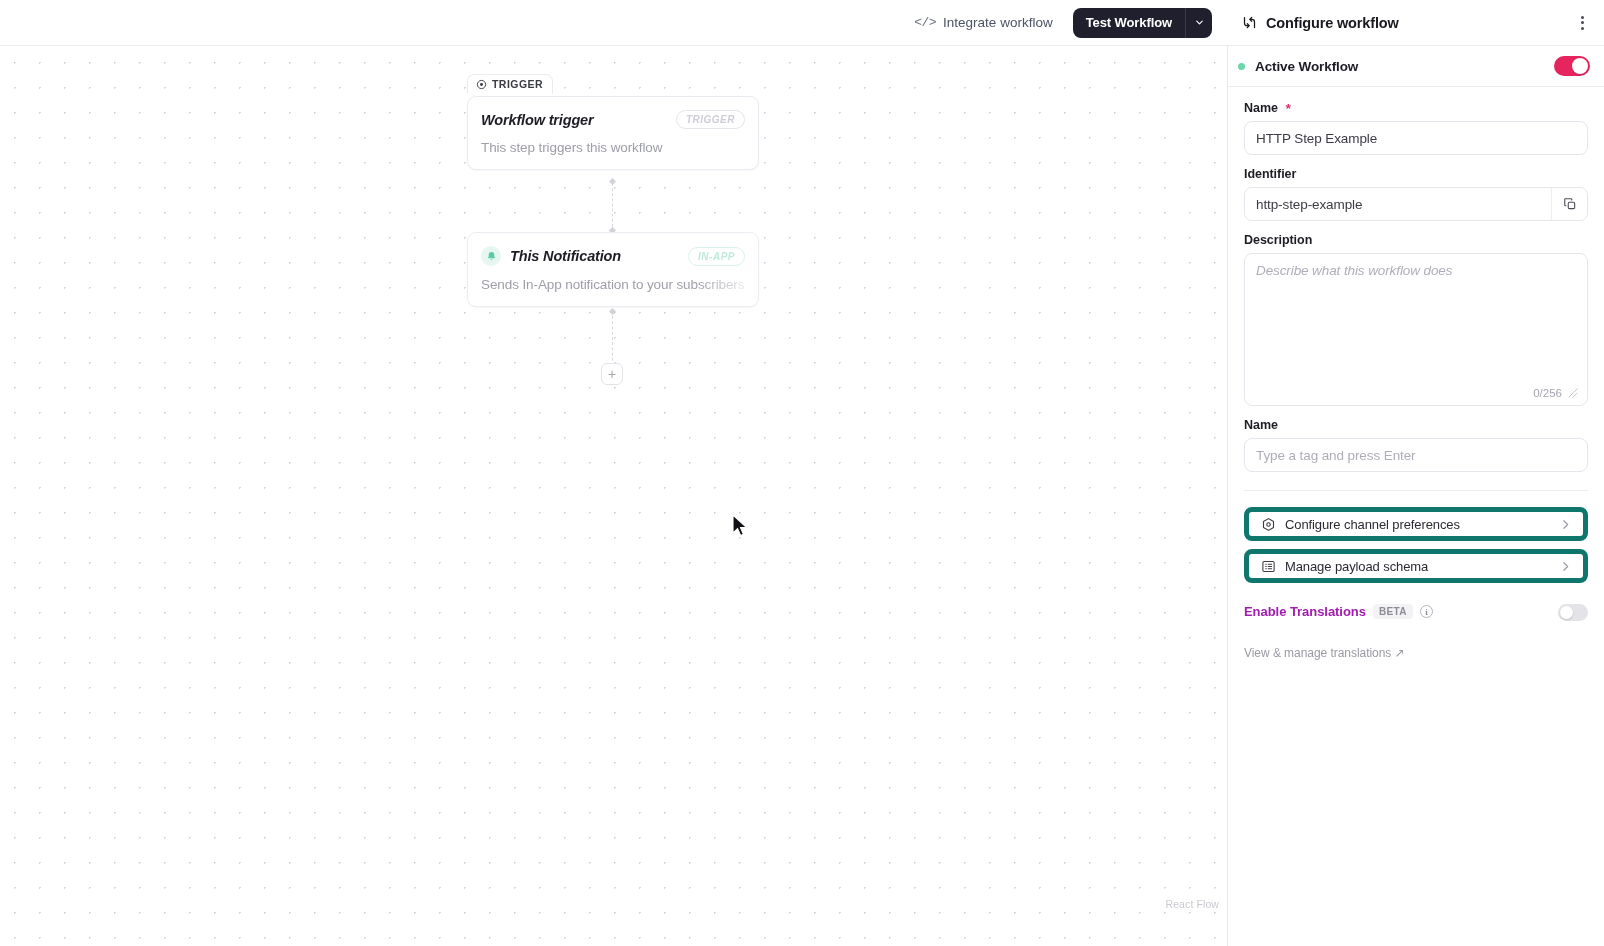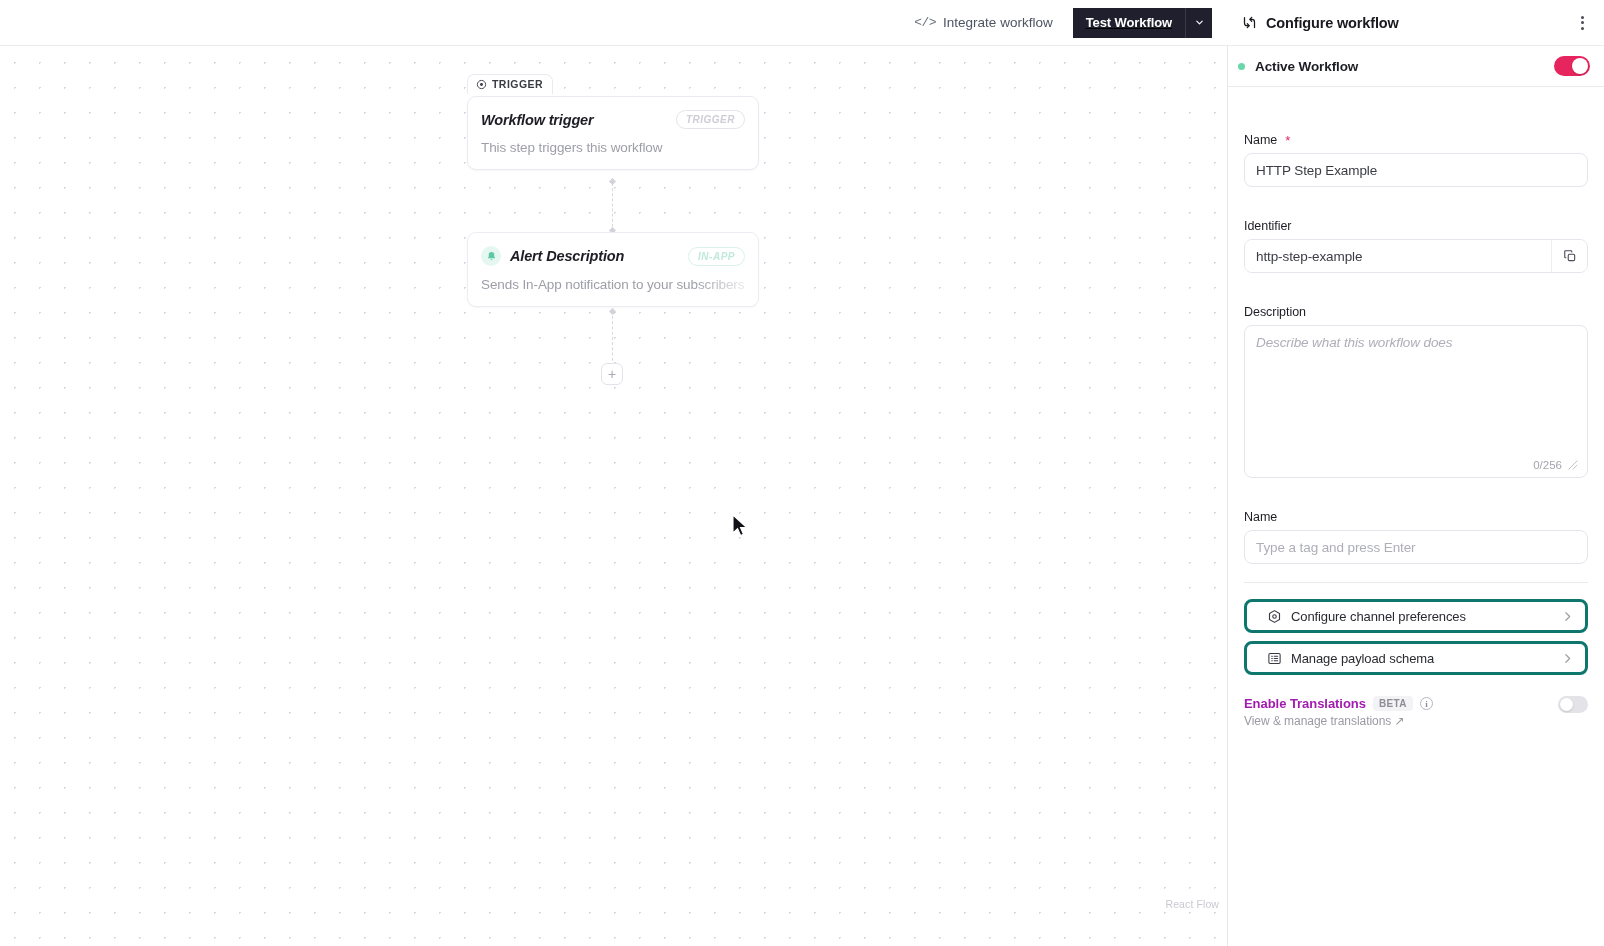--- a/index.html
+++ b/index.html
@@ -32,21 +32,21 @@
   }
   .integrate-btn {
     display: flex; align-items: center; gap: 7px;
     font-size: 13.5px; color: #4b5563; font-weight: 400;
     padding: 5px 6px; border-radius: 6px; cursor: pointer;
     background: transparent; border: none;
   }
   .code-icon { color: #6b7280; font-size: 13px; font-family: "Liberation Mono", monospace; letter-spacing: -0.5px; }
   .test-group {
     display: flex; align-items: stretch;
-    background: #201f2e; border-radius: 0; overflow: hidden; height: 30px; text-decoration: underline;
+    background: #201f2e; border-radius: 8px; overflow: hidden; height: 30px;
   }
   .test-btn {
     display: flex; align-items: center; padding: 0 13px;
     color: #ffffff; font-size: 13px; font-weight: 700;
     background: transparent; border: none; cursor: pointer;
     letter-spacing: -0.1px;
   }
   .test-caret {
     display: flex; align-items: center; justify-content: center;
     width: 27px; border-left: 1px solid #3b3a49; cursor: pointer;
@@ -178,22 +178,22 @@
   }
   .toggle.on .knob { right: 2px; }
   .toggle.off .knob { left: 2px; }
   .toggle.small { width: 30px; height: 17px; }
   .toggle.small .knob { width: 13px; height: 13px; top: 2px; }
 
   .panel-body { padding: 14px 16px 0 16px; flex: 1 1 auto; overflow: hidden; }
   .field { margin-bottom: 12px; }
   .field-label {
     display: flex; align-items: center; gap: 8px;
-    font-size: 12.5px; font-weight: 400; color: #1d1d25;
-    margin-bottom: 6px; letter-spacing: -0.05px; margin-top: 32px;
+    font-size: 12.5px; font-weight: 700; color: #1d1d25;
+    margin-bottom: 6px; letter-spacing: -0.05px;
   }
   .req { color: #e6245e; font-size: 13px; line-height: 1; }
   .input {
     width: 100%; height: 34px;
     border: 1px solid #e6e5ec; border-radius: 8px;
     background: #ffffff;
     padding: 0 11px;
     font-size: 13.5px; color: #3b3b45;
     font-family: "Liberation Sans", sans-serif;
     outline: none; letter-spacing: -0.1px;
@@ -223,38 +223,38 @@
   .textarea::placeholder { color: #aeaeb8; }
   .ta-footer {
     position: absolute; right: 9px; bottom: 6px;
     display: flex; align-items: center; gap: 6px;
     font-size: 11.5px; color: #a4a4ae;
   }
   .divider { height: 1px; background: #ececf0; margin: 18px 0 16px 0; }
 
   .action-row {
     height: 34px;
-    border: 3px solid #0f766e; border-radius: 8px;
+    border: 5px solid #0f766e; border-radius: 8px;
     display: flex; align-items: center; justify-content: space-between;
-    padding: 0 11px 0 20px;
+    padding: 0 11px 0 12px;
     margin-bottom: 8px; cursor: pointer; background: #ffffff;
   }
   .action-left { display: flex; align-items: center; gap: 9px; }
   .action-label { font-size: 13px; color: #2a2a33; font-weight: 400; letter-spacing: -0.1px; }
 
   .translations { margin-top: 21px; display: flex; align-items: flex-start; justify-content: space-between; }
   .tr-left { display: flex; flex-direction: column; gap: 3px; }
   .tr-title-row { display: flex; align-items: center; gap: 7px; }
   .tr-title { font-size: 13px; font-weight: 700; color: #a21caf; letter-spacing: -0.05px; }
   .beta-badge {
     font-size: 10px; font-weight: 700; letter-spacing: 0.4px;
     color: #8d8d98; background: #f3f3f6;
     padding: 2px 6px; border-radius: 4px;
   }
-  .tr-link { font-size: 12px; color: #9a9aa4; letter-spacing: -0.05px; cursor: pointer; }
+  .tr-link { font-size: 12px; color: #9a9aa4; letter-spacing: -0.05px; cursor: pointer; margin-top: 24px; }
   .info-i {
     width: 13px; height: 13px; border-radius: 50%;
     border: 1px solid #b5b5bf; color: #8d8d98;
     font-size: 9px; font-weight: 700;
     display: flex; align-items: center; justify-content: center;
     font-family: "Liberation Serif", serif;
   }
 </style>
 </head>
 <body>
@@ -305,21 +305,21 @@
     <div class="node-wrap" style="left:467px; top:232px;">
       <div class="node-card muted">
         <div class="node-row">
           <div class="node-title-wrap">
             <span class="bell-avatar">
               <svg width="11" height="11" viewBox="0 0 24 24" fill="#5bc9a5" stroke="none">
                 <path d="M12 2a6 6 0 0 0-6 6v4l-1.6 2.6A1 1 0 0 0 5.3 16h13.4a1 1 0 0 0 .9-1.4L18 12V8a6 6 0 0 0-6-6z"></path>
                 <path d="M10 18a2 2 0 0 0 4 0z"></path>
               </svg>
             </span>
-            <span class="node-title">Alert Description</span>
+            <span class="node-title">This Notification</span>
           </div>
           <span class="node-badge inapp">IN-APP</span>
         </div>
         <div class="node-desc fade">Sends In-App notification to your subscribers</div>
       </div>
     </div>
 
     <div class="edge" style="left:612px; top:316px; height:50px;"></div>
     <div class="edge-dot" style="left:610px; top:309px;"></div>
     <div class="add-btn" style="left:601px; top:363px;">+</div>

